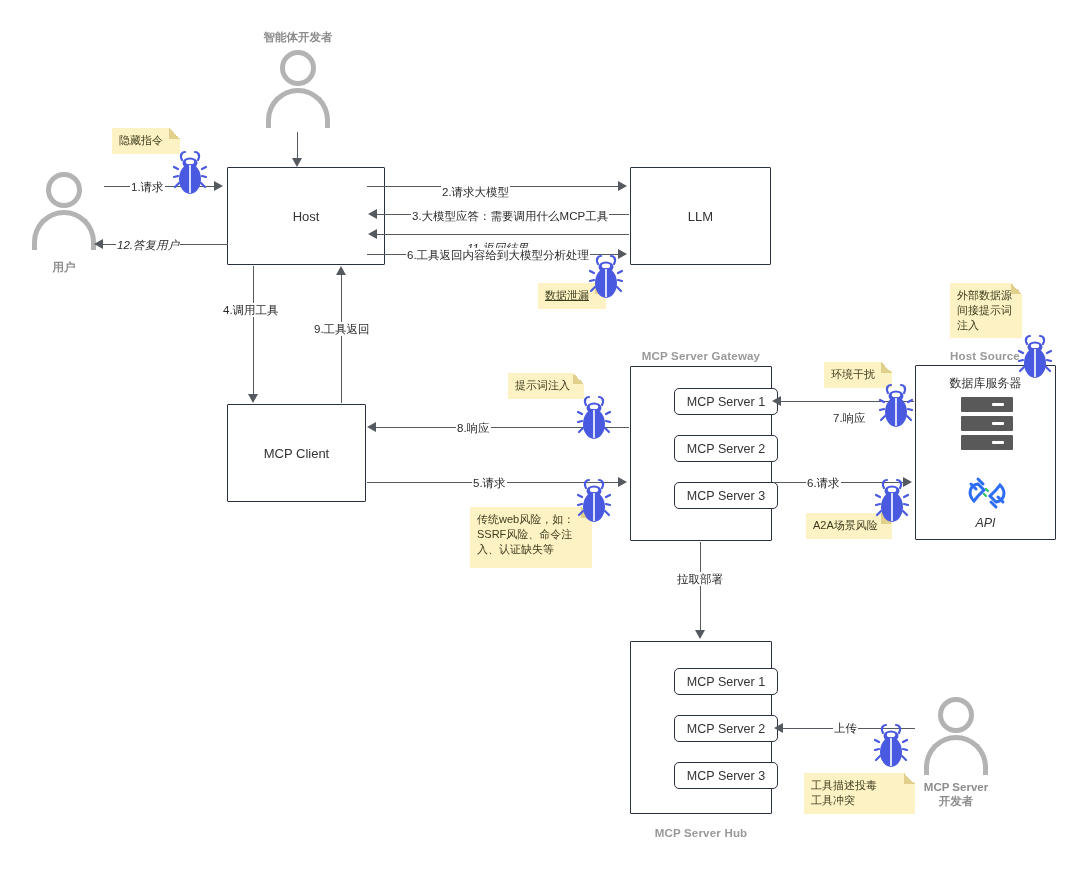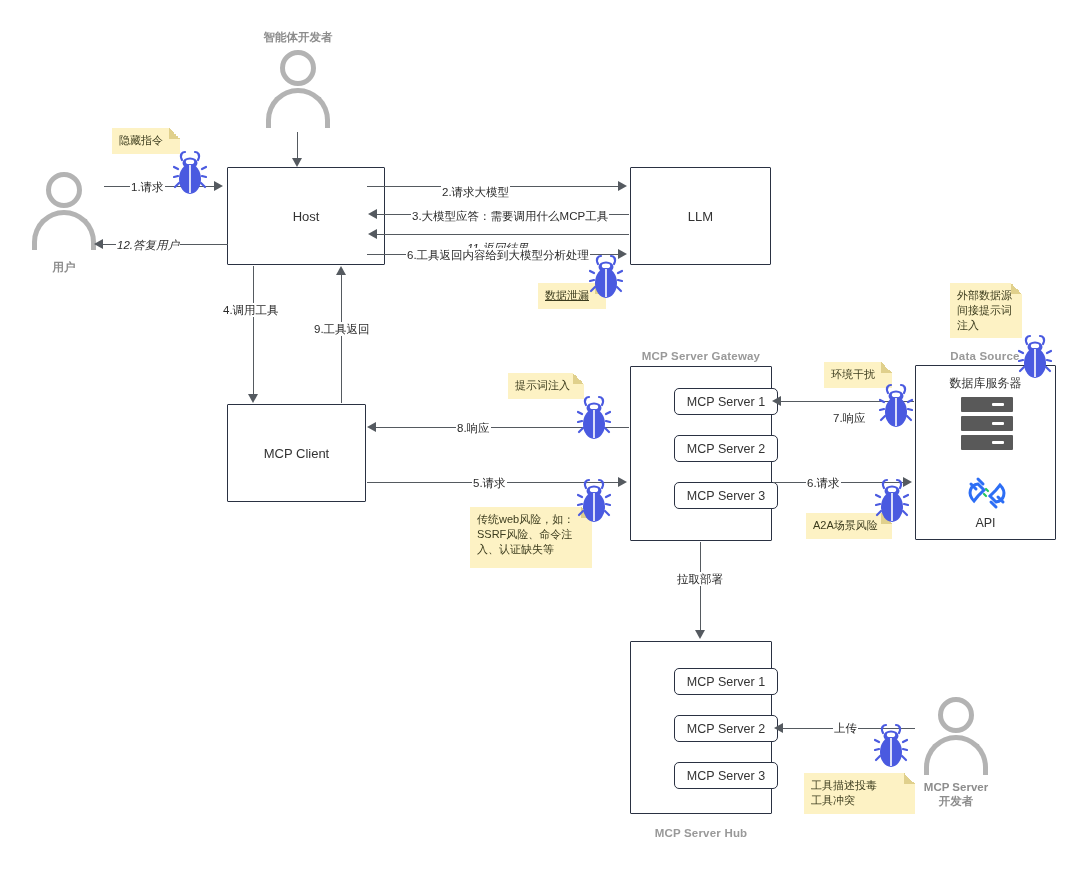--- a/index.html
+++ b/index.html
@@ -170,20 +170,21 @@
     text-align: center;
     font-size: 12px;
     color: #333;
   }
   .api-caption {
     position: absolute;
     width: 100%;
     text-align: center;
     font-size: 12.5px;
     color: #333;
+    font-style: italic;
   }
 </style>
 </head>
 <body>
 
 <div id="canvas">
 
   <div class="person" style="left:28px; top:172px; width:72px; height:80px;">
     <div class="head" style="left:18px; top:0; width:36px; height:36px;"></div>
     <div class="body" style="left:4px; top:38px; width:64px; height:40px;"></div>
@@ -222,21 +223,21 @@
     <div class="inner-chip" style="top:115px;">MCP Server 3</div>
   </div>
 
   <div class="box" style="left:630px; top:641px; width:142px; height:173px;">
     <div class="inner-chip" style="top:26px;">MCP Server 1</div>
     <div class="inner-chip" style="top:73px;">MCP Server 2</div>
     <div class="inner-chip" style="top:120px;">MCP Server 3</div>
   </div>
   <div class="caption" style="left:621px; top:827px; width:160px;">MCP Server Hub</div>
 
-  <div class="caption" style="left:905px; top:350px; width:160px;">Data Source</div>
+  <div class="caption" style="left:905px; top:350px; width:160px;">Host Source</div>
   <div class="box" style="left:915px; top:365px; width:141px; height:175px;">
     <div class="ds-title" style="top:9px;">数据库服务器</div>
     <div class="rack" style="left:45px; top:31px; width:52px; height:53px;">
       <div class="rack-bar" style="top:0;"></div>
       <div class="rack-bar" style="top:19px;"></div>
       <div class="rack-bar" style="top:38px;"></div>
     </div>
     <div class="abs" style="left:49px; top:109px; width:44px; height:36px;">
       <svg width="44" height="36" viewBox="0 0 44 36">
         <g stroke="#2d6ef5" stroke-width="3" fill="none" stroke-linecap="round">

